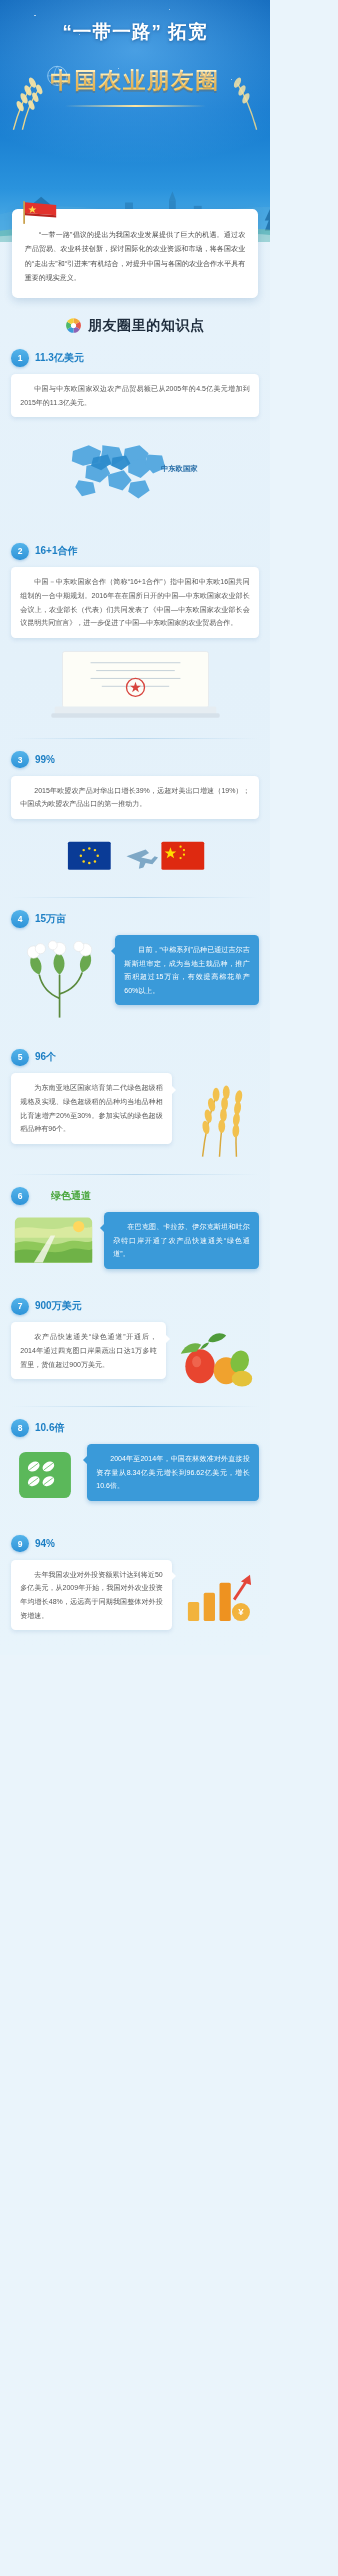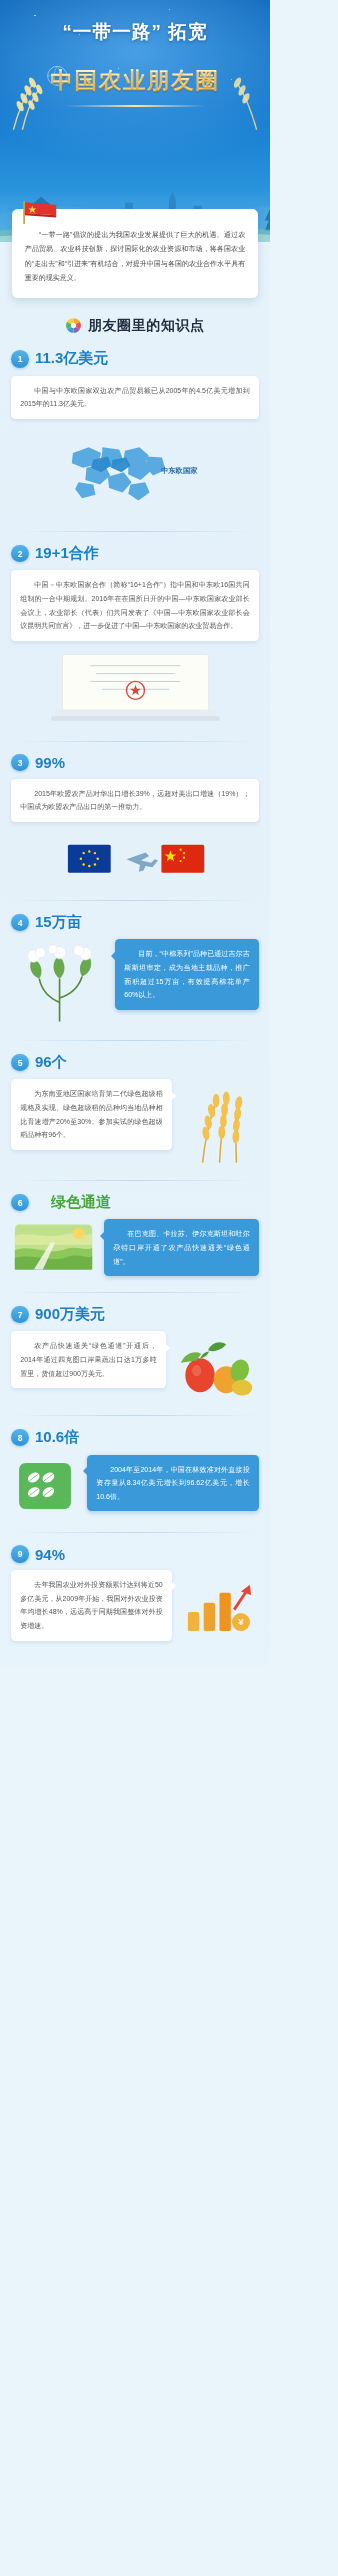--- a/index.html
+++ b/index.html
@@ -58,21 +58,21 @@
   .item { position:relative; margin:0 11.3px 4.5px; padding-bottom:3.4px; }
   .item-head { display:flex; align-items:center; gap:6.2px; margin-bottom:7.3px; }
   .badge {
     width:17.5px; height:17.5px; border-radius:50%;
     background:linear-gradient(180deg,#55b4ea,#2e93d8);
     color:#fff; font-size:8.5px; font-weight:bold;
     display:flex; align-items:center; justify-content:center;
     box-shadow:0 1.1px 2.8px rgba(40,120,190,.35);
     flex:none;
   }
-  .item-title { font-size:15px; font-weight:bold; color:#1d7fc4; }
+  .item-title { font-size:10px; font-weight:bold; color:#1d7fc4; }
   .item-title.green { color:#49a63c;padding-left:16px; }
   .bubble {
     position:relative;
     background:#ffffff; border-radius:4.5px; padding:8px 9px;
     font-size:7px; line-height:1.95; color:#555; text-align:justify;
     box-shadow:0 1.1px 4px rgba(40,100,160,.12);
     text-indent:2em;
   }
   .bubble.blue { background:#3a9ad9; color:#fff; box-shadow:0 1.1px 4px rgba(30,110,180,.28); }
   .bubble.tail-l:after {
@@ -234,21 +234,21 @@
         </g>
         <text x="186" y="80" font-size="13" fill="#2a6fa8" font-family="Liberation Sans, sans-serif" font-weight="bold">中东欧国家</text>
       </svg>
     </div>
   </div>
   <div class="divider"></div>
 
   <div class="item">
     <div class="item-head">
       <div class="badge">2</div>
-      <div class="item-title">19+1合作</div>
+      <div class="item-title">16+1合作</div>
     </div>
     <div class="bubble">中国－中东欧国家合作（简称“16+1合作”）指中国和中东欧16国共同组制的一合中期规划。2016年在在国所日开的中国—中东欧国家农业部长会议上，农业部长（代表）们共同发表了《中国—中东欧国家农业部长会议昆明共同宣言》，进一步促进了中国—中东欧国家的农业贸易合作。</div>
     <div class="center-art">
       <svg width="169" height="73" viewBox="0 0 300 130">
         <rect x="20" y="8" width="260" height="100" rx="4" fill="#fdfdf7" stroke="#dfe3e6"></rect>
         <g stroke="#9fb4c4" stroke-width="1.4" opacity=".75">
           <line x1="70" y1="28" x2="230" y2="28"></line>
           <line x1="80" y1="42" x2="220" y2="42"></line>
           <line x1="70" y1="56" x2="230" y2="56"></line>
           <line x1="90" y1="70" x2="210" y2="70"></line>

